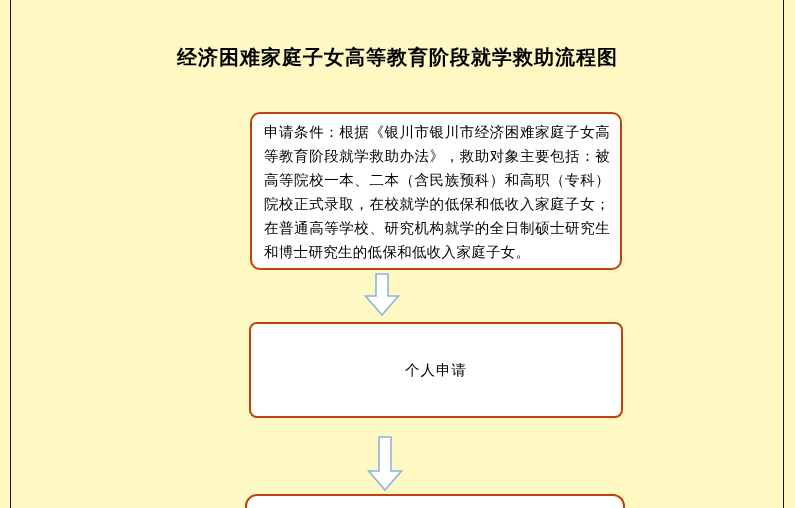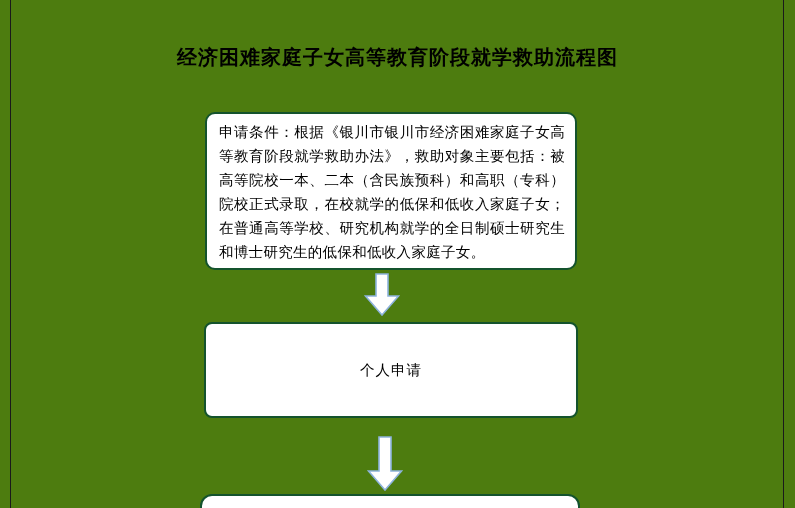--- a/index.html
+++ b/index.html
@@ -1,21 +1,21 @@
 <!DOCTYPE html>
 <html><head>
 <meta charset="utf-8">
 <style>
   * { margin: 0; padding: 0; box-sizing: border-box; }
   html, body { background: #ffffff; }
   .canvas {
     position: relative;
     width: 795px;
     height: 508px;
-    background: #4d7c0f;
+    background: #fef9c3;
     overflow: hidden;
     font-family: "Liberation Serif", serif;
     color: #000000;
   }
   .page-edge {
     position: absolute;
     top: 0;
     bottom: 0;
     width: 1px;
     background: #1a1a1a;
@@ -29,22 +29,23 @@
     left: 0;
     width: 100%;
     text-align: center;
     font-size: 20px;
     font-weight: bold;
     letter-spacing: 1px;
   }
 
   .box {
     position: absolute;
-    border: 2px solid #14532d;
+    border: 2px solid #c2410c;
     background: #ffffff;
+    margin-left: 45px;
   }
   .condition-box {
     left: 205px;
     top: 112px;
     width: 372px;
     height: 158px;
     border-radius: 10px;
     padding: 6px 10px 6px 12px;
   }
   .condition-box p {

